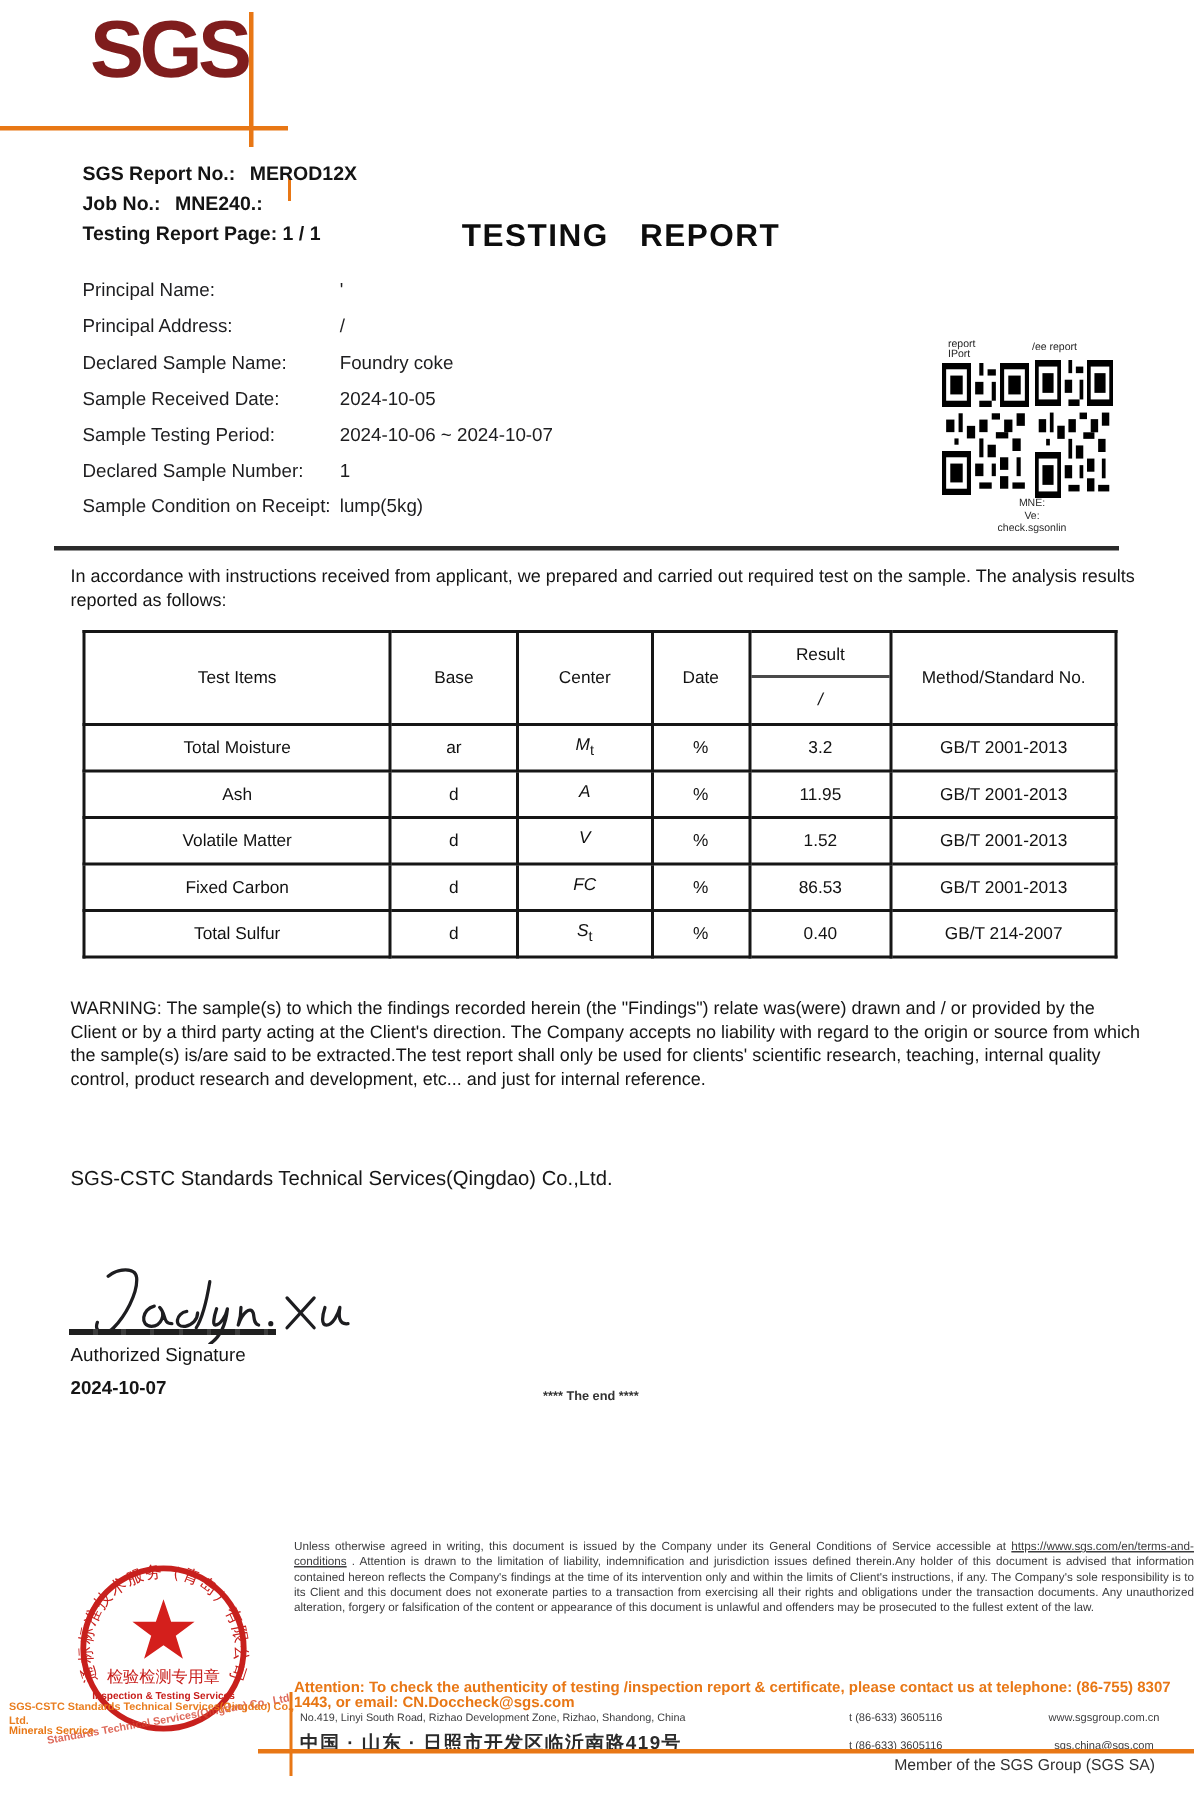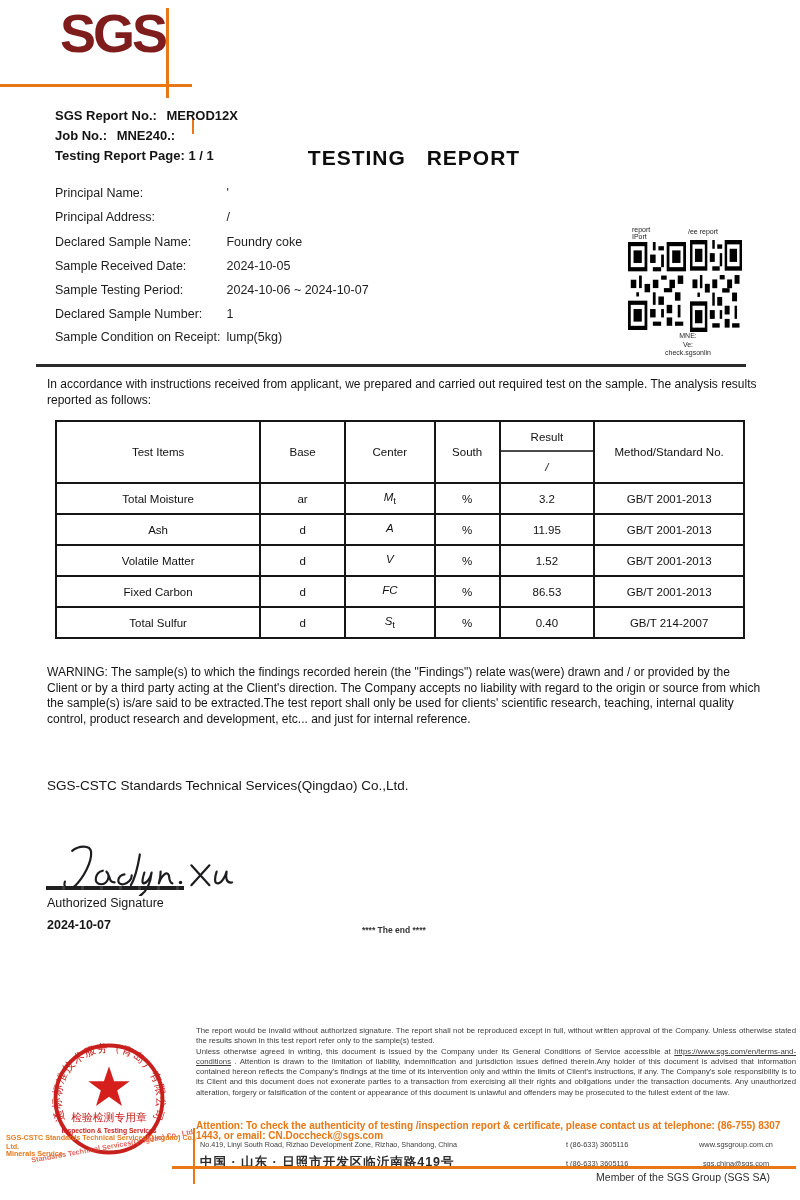--- a/index.html
+++ b/index.html
@@ -210,21 +210,21 @@
         <col style="width:90px">
       <col style="width:65px">
         <col style="width:95px">
         <col style="width:150px">
     </colgroup>
     <tbody>
         <tr class="hrow">
       <td>Test Items</td>
       <td>Base</td>
       <td>Center</td>
-      <td>South</td>
+      <td>Date</td>
       <td class="res-split">
         <div class="top">Result</div>
         <div class="bot">/</div>
       </td>
       <td>Method/Standard No.</td>
     </tr>
     <tr class="drow">
       <td>Total Moisture</td>
       <td>ar</td>
       <td><span class="sym">M</span><sub>t</sub></td>
@@ -298,21 +298,20 @@
     </text>
     <path d="M80 42 L85.9 59.3 L104 59.3 L89.5 70.2 L95 88 L80 77.5 L65 88 L70.5 70.2 L56 59.3 L74.1 59.3 Z" fill="#d41f1c"></path>
     <text x="80" y="106" text-anchor="middle" font-size="12.5" fill="#c8201d" font-family="'DejaVu Sans',sans-serif">检验检测专用章</text>
     <text x="80" y="119" text-anchor="middle" font-size="7.8" font-weight="bold" fill="#c8201d" font-family="'Liberation Sans',sans-serif">Inspection &amp; Testing Services</text>
   </svg>
   <div class="stamp-overlay-rot">Standards Technical Services(Qingdao) Co., Ltd.</div>
   <div class="stamp-overlay-co">SGS-CSTC Standards Technical Services(Qingdao) Co., Ltd.</div>
   <div class="stamp-overlay-min">Minerals Service</div>
 
   <div class="legal">
-    <div>The report would be invalid without authorized signature. The report shall not be reproduced except in full, without written approval of the Company.  Unless otherwise stated the results shown in this test report refer only to the sample(s) tested.</div>
     <div>
       <span>Unless otherwise agreed in writing, this document is issued by the Company under its General Conditions of Service accessible at </span><span class="link">https://www.sgs.com/en/terms-and-conditions</span><span> . Attention is drawn to the limitation of liability, indemnification and jurisdiction issues defined therein.Any holder of this document is advised that information contained hereon reflects the Company's findings at the time of its intervention only and within the limits of Client's instructions, if any. The Company's sole responsibility is to its Client and this document does not exonerate parties to a transaction from exercising all their rights and obligations under the transaction documents. Any unauthorized alteration, forgery or falsification of the content or appearance of this document is unlawful and offenders may be prosecuted to the fullest extent of the law.</span>
     </div>
   </div>
   <div class="attention">Attention: To check the authenticity of testing /inspection report &amp; certificate, please contact us at telephone: (86-755) 8307 1443, or email: CN.Doccheck@sgs.com</div>
 
   <div class="foot-vline"></div>
   <div class="addr-block">
     <div class="addr-row">
       <span class="addr-en">No.419, Linyi South Road, Rizhao Development Zone, Rizhao, Shandong, China</span>

